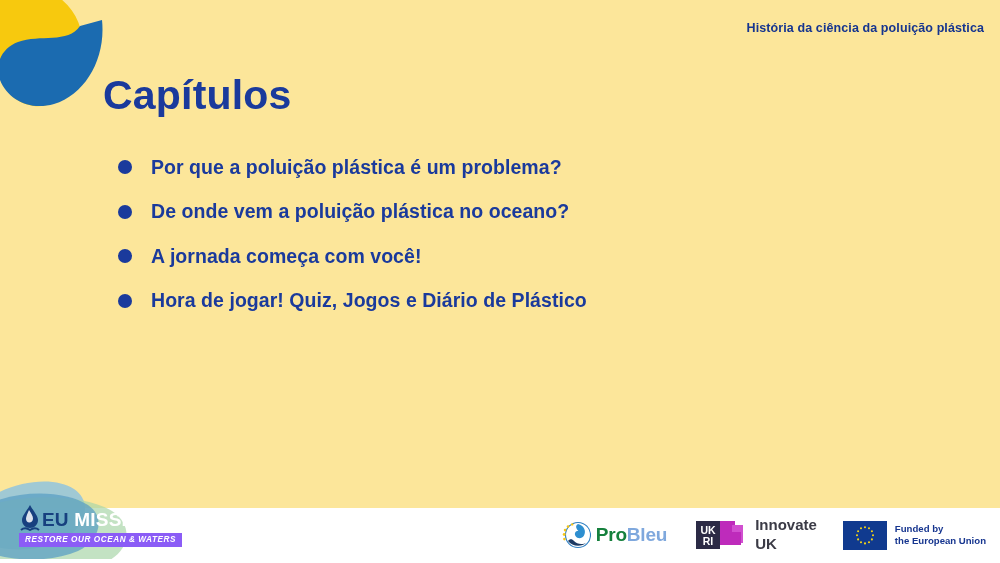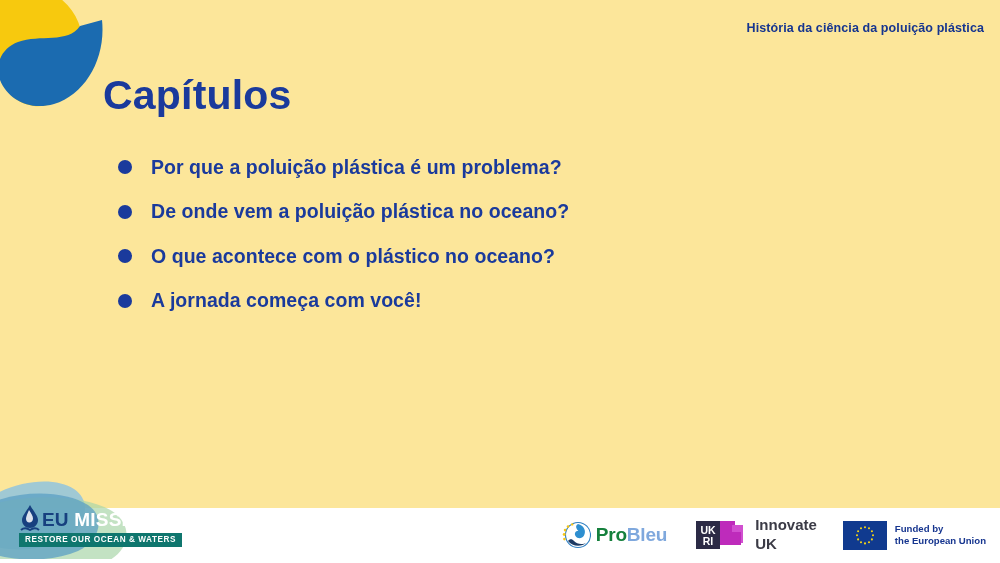--- a/index.html
+++ b/index.html
@@ -114,27 +114,28 @@
     letter-spacing: 0.2px;
     line-height: 1;
     white-space: nowrap;
   }
   .eum-text .eu { color: #17407F; }
 
   .eum-tagline {
     position: absolute;
     left: 19px;
     bottom: 12px;
-    background: #0f766e;
+    background: #8b5cf6;
     color: #FFFFFF;
     font-size: 8.2px;
     font-weight: bold;
     letter-spacing: 0.55px;
     padding: 2.5px 6px 3px 6px;
     white-space: nowrap;
+    font-style: italic;
   }
 
   .eum-droplet {
     position: absolute;
     left: 20px;
     bottom: 28px;
     width: 20px;
     height: 26px;
   }
 
@@ -212,30 +213,30 @@
     <div class="chapter-item">
       <span class="bullet-dot"></span>
       <span class="chapter-label">Por que a poluição plástica é um problema?</span>
     </div>
 
     <div class="chapter-item">
       <span class="bullet-dot"></span>
       <span class="chapter-label">De onde vem a poluição plástica no oceano?</span>
     </div>
 
-    <div class="chapter-item">
-      <span class="bullet-dot"></span>
-      <span class="chapter-label">O que acontece com o plástico no oceano?</span>
-    </div>
 
     <div class="chapter-item">
       <span class="bullet-dot"></span>
       <span class="chapter-label">A jornada começa com você!</span>
     </div>
 
+    <div class="chapter-item">
+      <span class="bullet-dot"></span>
+      <span class="chapter-label">Hora de jogar! Quiz, Jogos e Diário de Plástico</span>
+    </div>
 
   </div>
 
   <div class="footer-band"></div>
 
   <div class="eu-missions">
     <svg viewBox="0 0 200 100" width="200" height="100" aria-hidden="true">
       <path d="M-10 38 C 20 20 56 18 74 30 C 92 42 86 64 70 76 C 50 92 10 94 -10 86 Z" fill="#8FC3DE" opacity="0.85"></path>
       <path d="M-10 46 C 30 34 86 36 112 52 C 136 68 128 94 104 104 L -10 104 Z" fill="#A9D5A9" opacity="0.7"></path>
       <path d="M-10 44 C 24 30 66 32 88 46 C 106 58 100 82 78 92 C 50 104 12 102 -10 94 Z" fill="#5B9FC4" opacity="0.75"></path>

